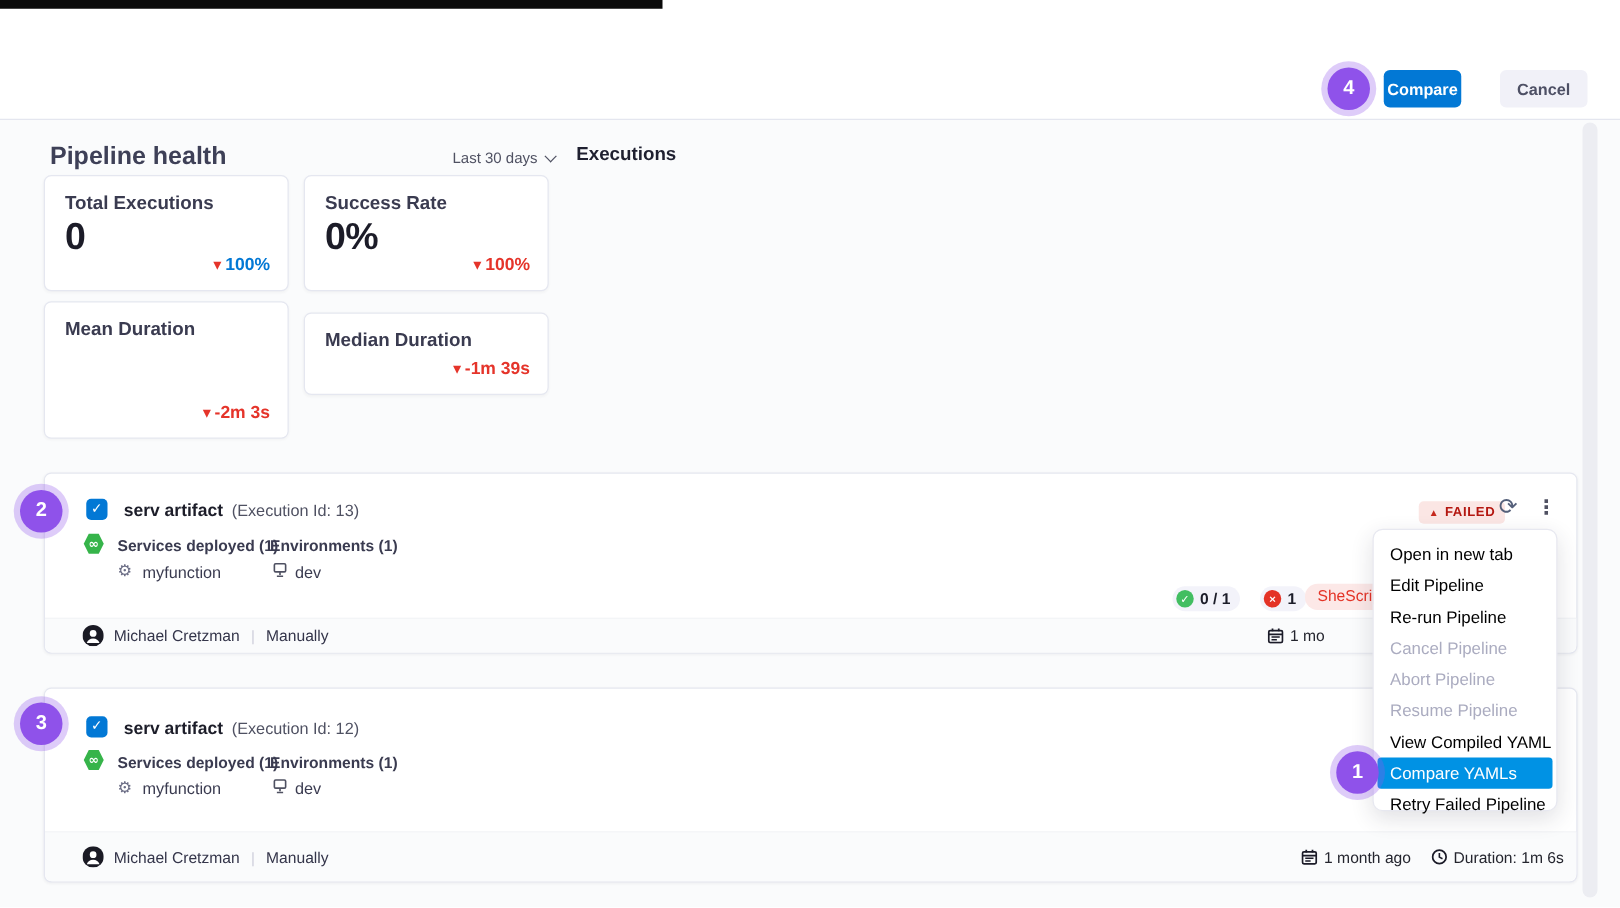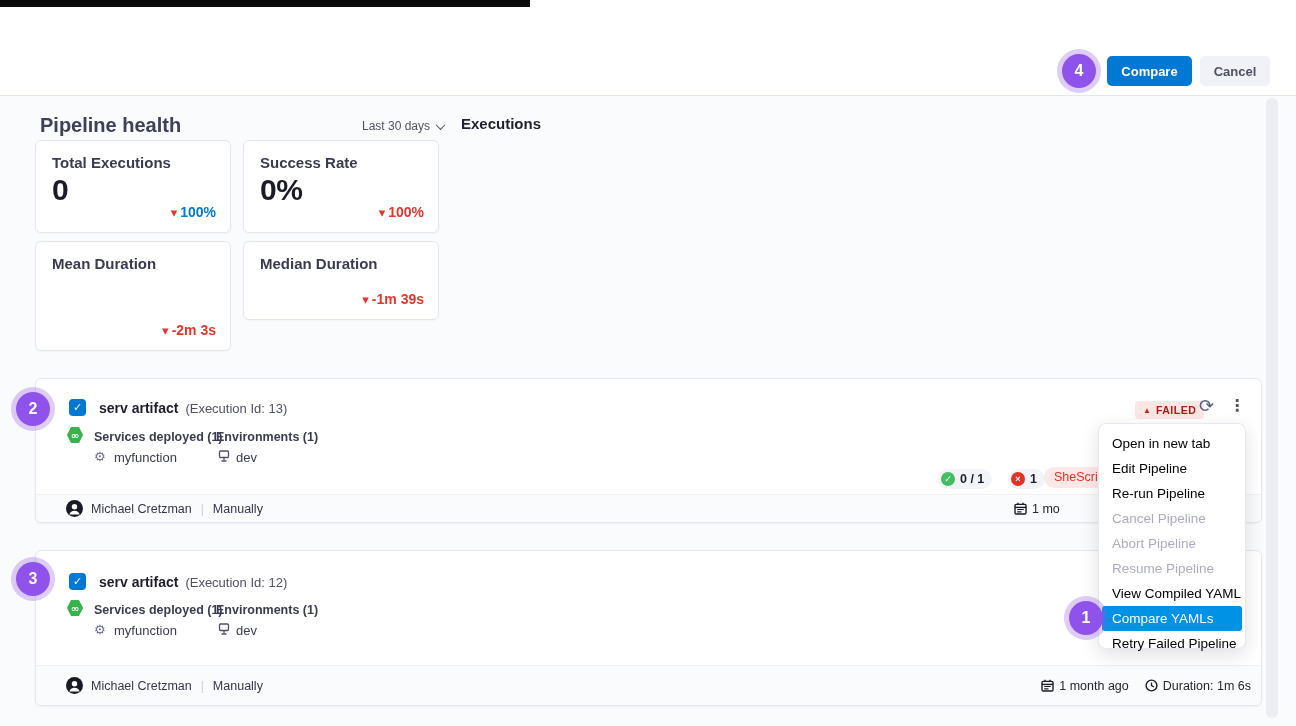--- a/index.html
+++ b/index.html
@@ -3,41 +3,41 @@
 <meta charset="utf-8">
 <style>
   * { margin:0; padding:0; box-sizing:border-box; }
   html,body { width:1296px; height:726px; background:#fff; font-family:"Liberation Sans","DejaVu Sans",sans-serif; }
   .app { position:relative; width:1296px; height:726px; overflow:hidden; background:#fff; }
 
   .topbar { position:absolute; left:0; top:0; width:530px; height:7px; background:#0a0a0a; }
 
   .hdr-title { position:absolute; left:40px; top:63px; font-size:14px; font-weight:700; color:#1c1d29; }
   .btn { position:absolute; top:56px; height:30px; border:none; border-radius:5px; font-size:13px; font-weight:700; cursor:pointer; font-family:inherit; }
-  .btn-compare { left:1107px; width:85px; background:#0278D5; color:#fff; }
+  .btn-compare { left:1107px; width:62px; background:#0278D5; color:#fff; }
   .btn-cancel  { left:1200px; width:70px; background:#F1F1F8; color:#4E5065; }
   .hdr-divider { position:absolute; left:0; top:95px; width:1296px; height:1px; background:#E4E6EF; }
   .content-bg { position:absolute; left:0; top:96px; width:1296px; height:630px; background:#FAFBFC; }
 
   .ph-title  { position:absolute; left:40px;  top:114px; font-size:20px; font-weight:700; color:#3E4057; }
   .exec-title{ position:absolute; left:461px; top:115px; font-size:15px; font-weight:700; color:#1F2030; }
   .range-ctl { position:absolute; left:362px; top:119px; font-size:12px; color:#4F5162; cursor:pointer; display:flex; align-items:center; gap:7px; }
   .chev { width:7px; height:7px; border-right:1.6px solid #4F5162; border-bottom:1.6px solid #4F5162; transform:rotate(45deg) translate(-1px,-1px); }
 
   .mcard { position:absolute; background:#fff; border:1px solid #E5E7F0; border-radius:6px; padding:13px 16px; box-shadow:0 1px 2px rgba(40,41,61,0.04); }
   .mcard .mtitle { font-size:15px; font-weight:700; color:#3A3B50; }
   .mcard .mvalue { font-size:30px; font-weight:700; color:#1C1C28; margin-top:2px; letter-spacing:-0.5px; }
   .mcard .delta { position:absolute; right:14px; bottom:12px; font-size:14px; font-weight:700; }
   .delta .arrow { color:#E5342A; margin-right:3px; font-size:13px; }
   .delta-blue { color:#0278D5; }
   .delta-red  { color:#E5342A; }
   .mcardA { left:35px;  top:140px; width:196px; height:93px; }
   .mcardB { left:243px; top:140px; width:196px; height:93px; }
   .mcardC { left:35px;  top:241px; width:196px; height:110px; }
-  .mcardD { left:243px; top:241px; width:196px; height:79px; }
+  .mcardD { left:243px; top:250px; width:196px; height:66px; }
 
   .exec-panel { position:absolute; left:459px; top:148px; width:769px; height:189px; background:#fff; border:1px solid #E5E7F0; border-radius:6px; }
   .empty-state { position:absolute; left:0; right:0; top:60px; text-align:center; }
   .empty-state .lbl { margin-top:8px; font-size:14px; color:#646780; }
 
   .run-card { position:absolute; left:35px; width:1227px; background:#fff; border:1px solid #E5E7F0; border-radius:6px; box-shadow:0 1px 2px rgba(40,41,61,0.05); }
   .run1 { top:378px; height:145px; }
   .run2 { top:550px; height:156px; }
   .cbx { position:absolute; left:33px; width:17px; height:17px; background:#0278D5; border-radius:4px; color:#fff; font-size:11px; font-weight:700; text-align:center; line-height:17px; cursor:pointer; }
   .run-name { position:absolute; left:63px; font-size:14px; font-weight:700; color:#1C1D29; }

